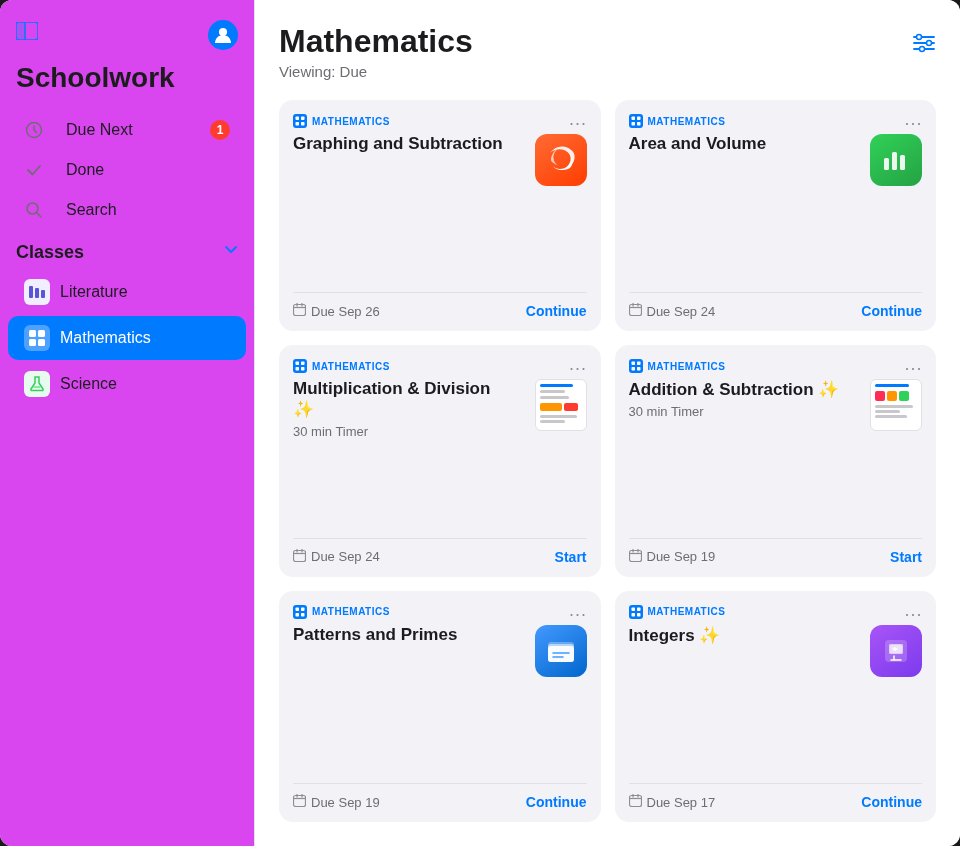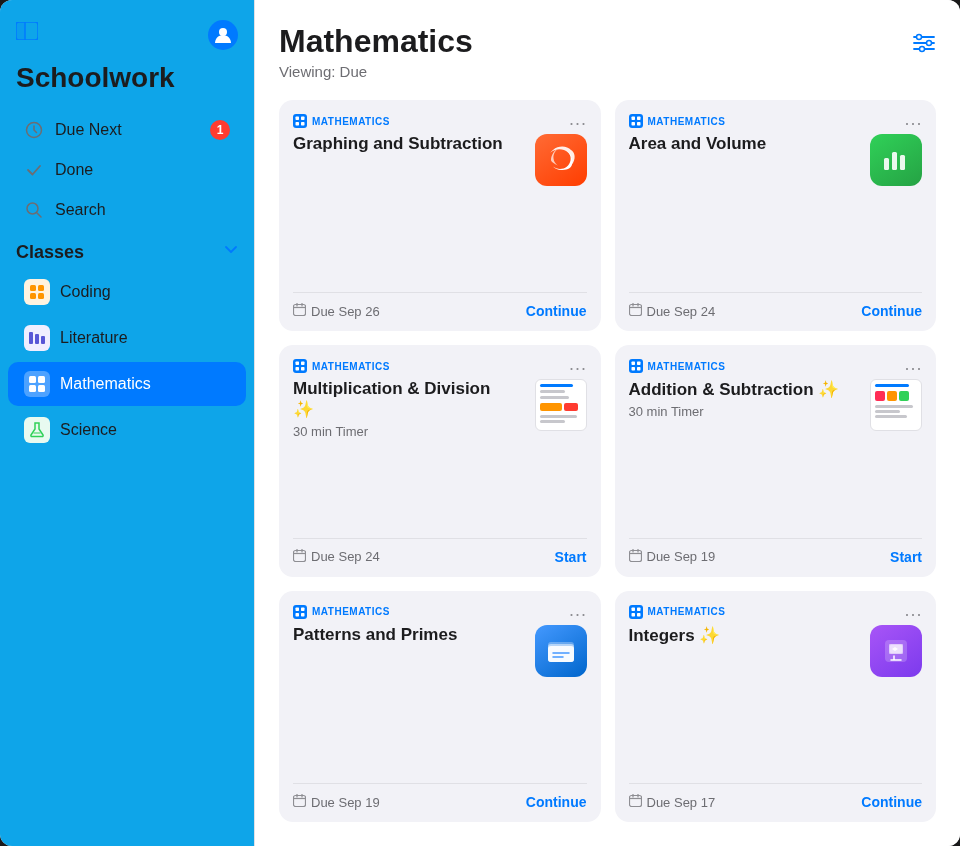--- a/index.html
+++ b/index.html
@@ -17,21 +17,21 @@
       background: #f2f2f7;
       border-radius: 12px;
       overflow: hidden;
       display: flex;
       position: relative;
     }
     
     .sidebar {
       width: 255px;
       min-width: 255px;
-      background: #0ea5e9;
+      background: #d946ef;
       display: flex;
       flex-direction: column;
       padding: 20px 0 20px 0;
       border-right: 1px solid #e0e0e5;
       position: relative;
     }
     .sidebar-header {
       display: flex;
       align-items: flex-start;
       justify-content: space-between;
@@ -61,21 +61,21 @@
       color: #1c1c1e;
       padding: 0 16px 16px 16px;
     }
     .nav-item {
       display: flex;
       align-items: center;
       padding: 9px 16px;
       cursor: pointer;
       border-radius: 10px;
       margin: 1px 8px;
-      gap: 11px;
+      gap: 22px;
       position: relative;
     }
     .nav-item .nav-icon {
       width: 20px;
       height: 20px;
       display: flex;
       align-items: center;
       justify-content: center;
       font-size: 16px;
       color: #6d6d72;
@@ -367,31 +367,20 @@
 
     <div class="section-header">
       <span class="section-title">Classes</span>
       <span class="chevron-icon">
         <svg width="14" height="10" viewBox="0 0 14 10" fill="none">
           <path d="M2 2l5 5 5-5" stroke="#007aff" stroke-width="1.8" stroke-linecap="round" stroke-linejoin="round"></path>
         </svg>
       </span>
     </div>
 
-    <div class="class-item">
-      <div class="class-icon" style="background:#fff3e0;">
-        <svg width="18" height="18" viewBox="0 0 18 18">
-          <rect x="2" y="2" width="6" height="6" rx="1.5" fill="#ff9500"></rect>
-          <rect x="10" y="2" width="6" height="6" rx="1.5" fill="#ff9500"></rect>
-          <rect x="2" y="10" width="6" height="6" rx="1.5" fill="#ff9500"></rect>
-          <rect x="10" y="10" width="6" height="6" rx="1.5" fill="#ff9500"></rect>
-        </svg>
-      </div>
-      <span class="class-label">Coding</span>
-    </div>
 
     <div class="class-item">
       <div class="class-icon" style="background:#f0eeff;">
         <svg width="18" height="18" viewBox="0 0 18 18">
           <rect x="1" y="3" width="4" height="12" rx="1" fill="#5856d6"></rect>
           <rect x="7" y="5" width="4" height="10" rx="1" fill="#5856d6"></rect>
           <rect x="13" y="7" width="4" height="8" rx="1" fill="#5856d6"></rect>
         </svg>
       </div>
       <span class="class-label">Literature</span>

